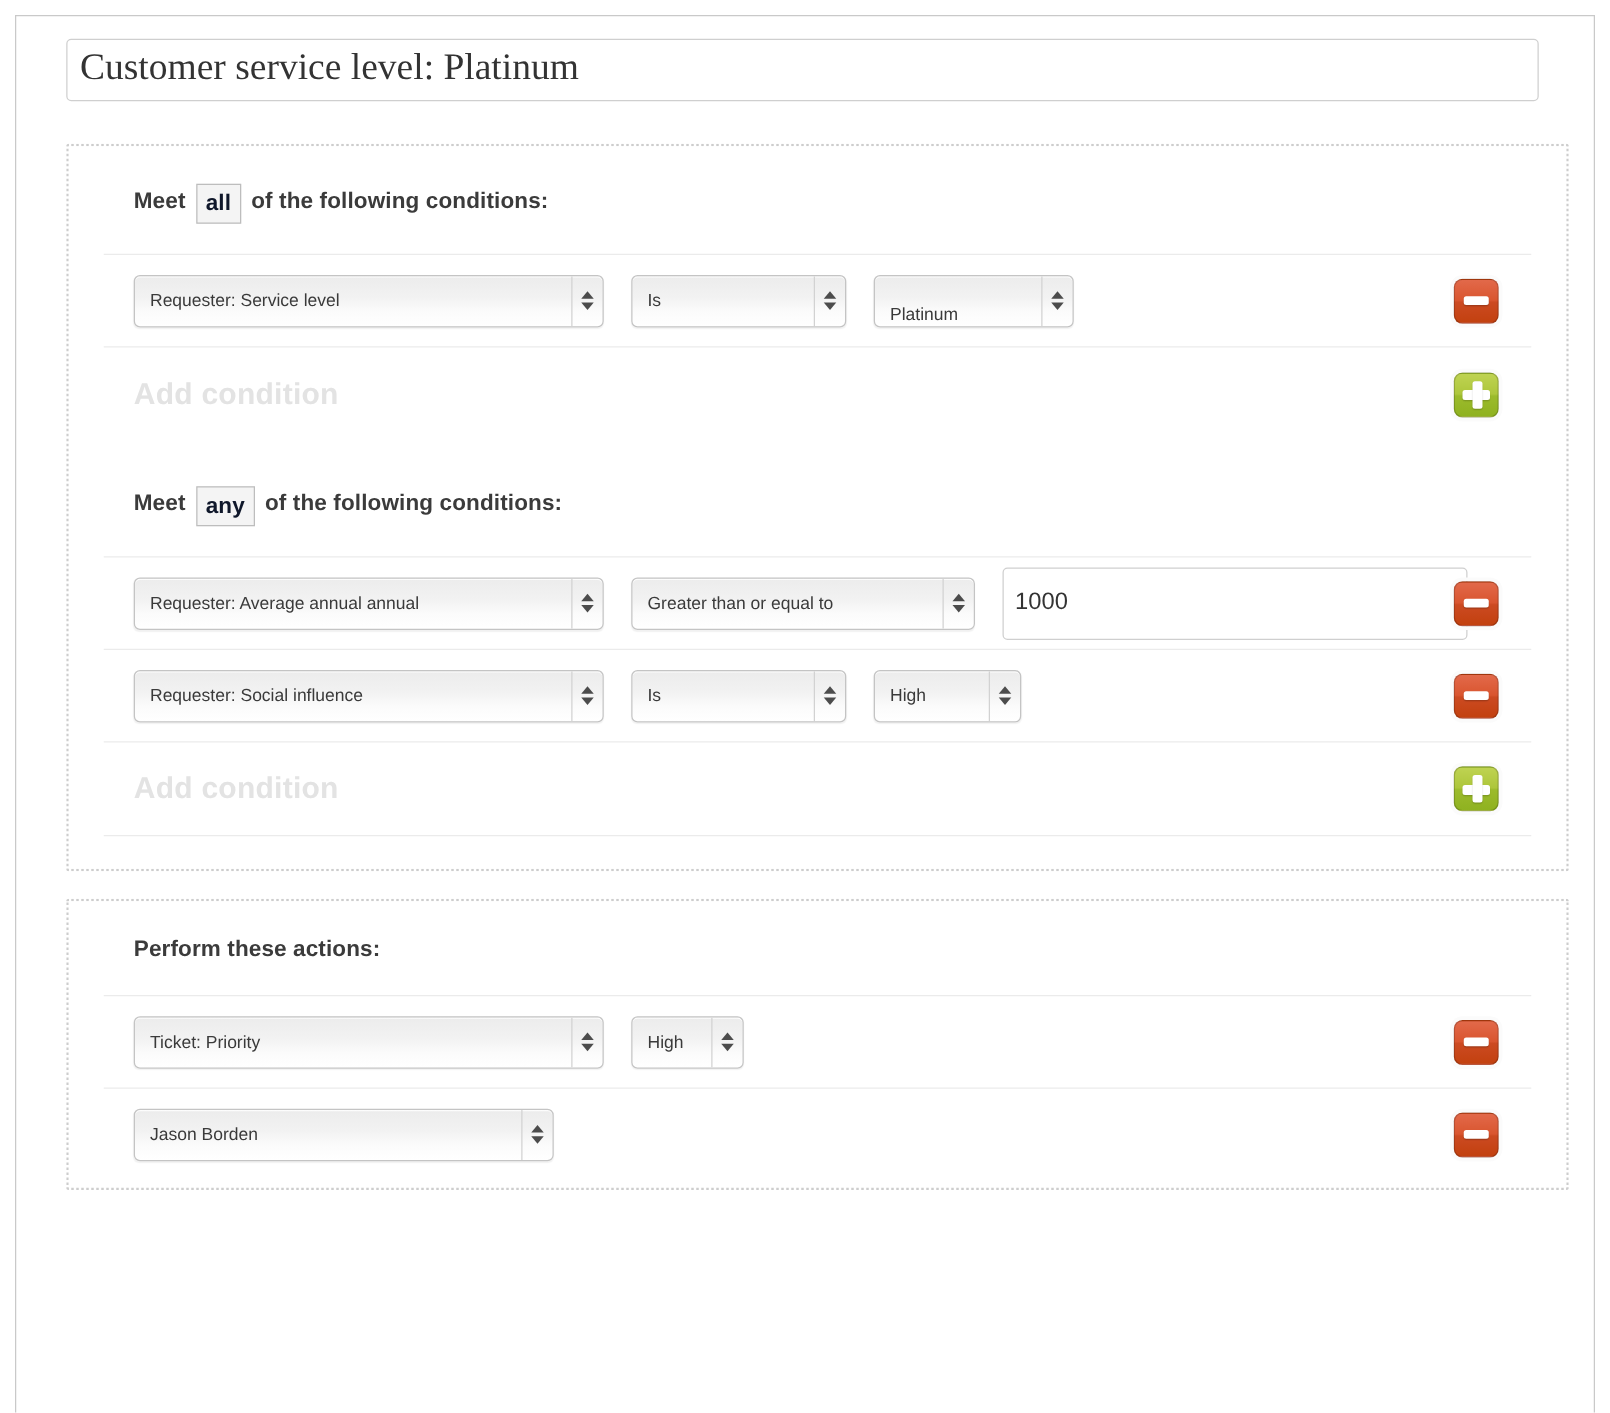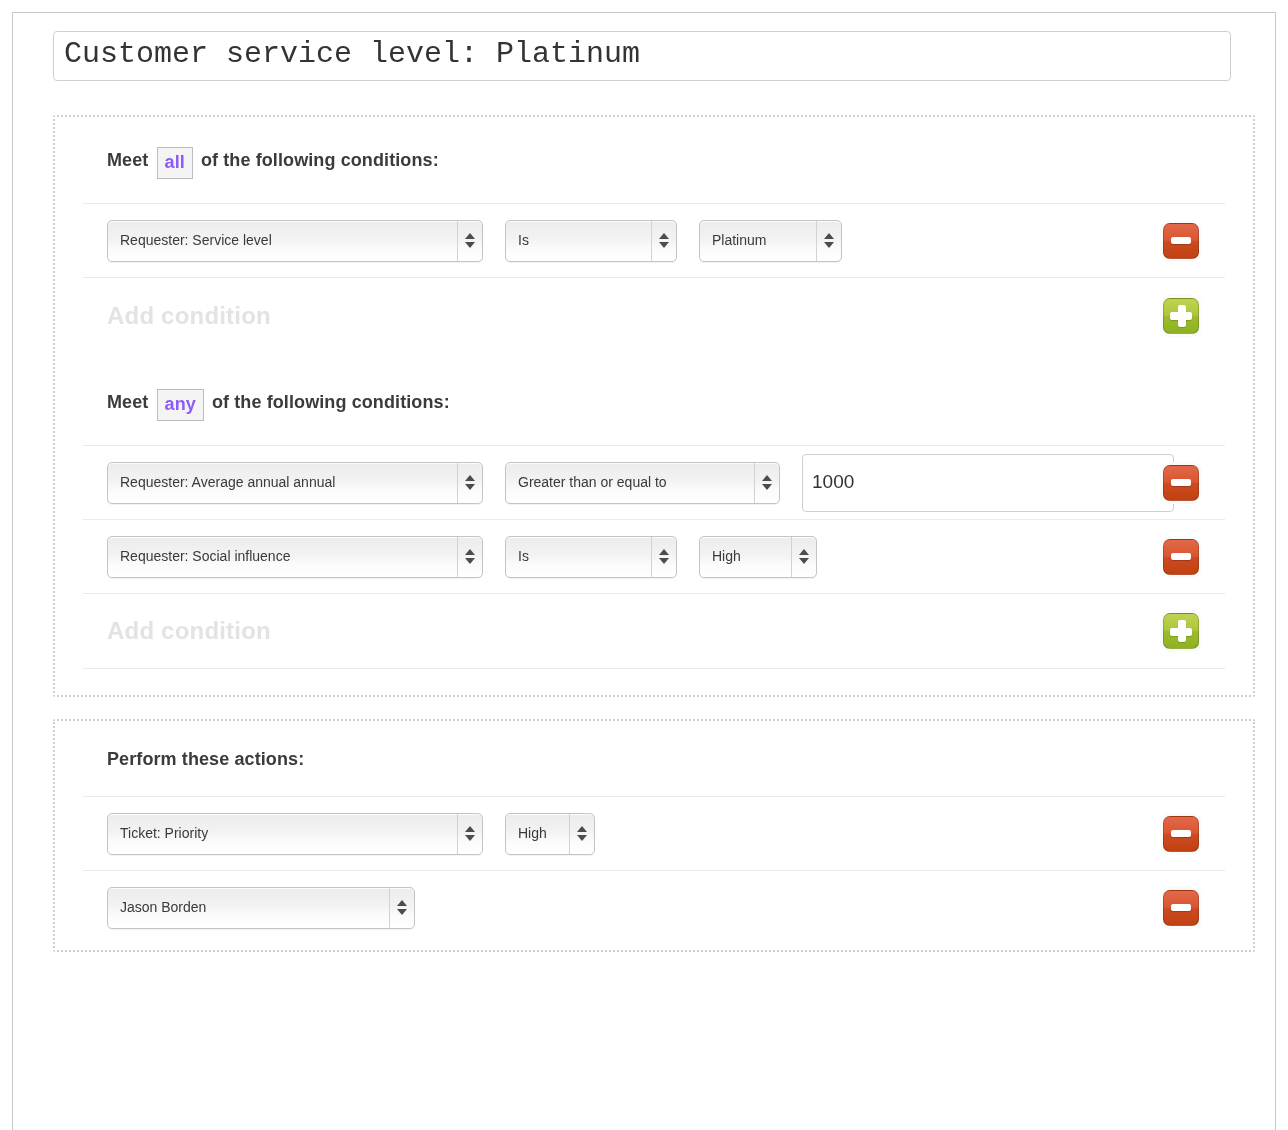--- a/index.html
+++ b/index.html
@@ -37,21 +37,21 @@
     margin: 0 0 16px 0;
     letter-spacing: -0.2px;
   }
   .title-input {
     display: block;
     width: 1178px;
     height: 50px;
     border: 1px solid #cfcfcf;
     border-radius: 4px;
     background: #fff;
-    font-family: Liberation Mono, monospace;
+    font-family: Liberation Serif, serif;
     font-size: 30px;
     color: #333;
     padding: 2px 10px 6px 10px;
     outline: none;
     line-height: 44px;
   }
 
   
   .panel {
     border: 2px dotted #cdcdcd;
@@ -68,21 +68,21 @@
     color: #3b3b3b;
     padding: 28px 0 26px 24px;
     letter-spacing: 0.1px;
   }
   .panel-heading.second { padding-top: 34px; }
 
   .chip {
     display: inline-block;
     border: 1px solid #bdbdbd;
     background: #f4f4f4;
-    color: #8b5cf6;
+    color: #0f172a;
     font-weight: bold;
     font-size: 18px;
     line-height: 1;
     padding: 5px 7px 7px 7px;
     margin: 0 3px;
     vertical-align: baseline;
     position: relative;
     top: 2px;
   }
 
@@ -144,22 +144,22 @@
     width: 0; height: 0;
     border-left: 5px solid transparent;
     border-right: 5px solid transparent;
   }
   .tri-up { border-bottom: 6px solid #4c4c4c; }
   .tri-dn { border-top: 6px solid #4c4c4c; }
 
   .w-field   { width: 376px; }
   .w-op-sm   { width: 172px; justify-content: center; }
   .w-op-md   { width: 275px; }
-  .w-val-sm  { width: 143px; }
-  .w-val-lg  { width: 308px; gap: 20px; }
+  .w-val-sm  { width: 160px; align-items: flex-end; }
+  .w-val-lg  { width: 336px; gap: 20px; }
   .w-val-hi  { width: 118px; }
   .w-val-pri { width: 90px; }
 
   
   .value-input {
     height: 58px;
     width: 372px;
     border: 1px solid #cfcfcf;
     border-radius: 4px;
     background: #fff;

